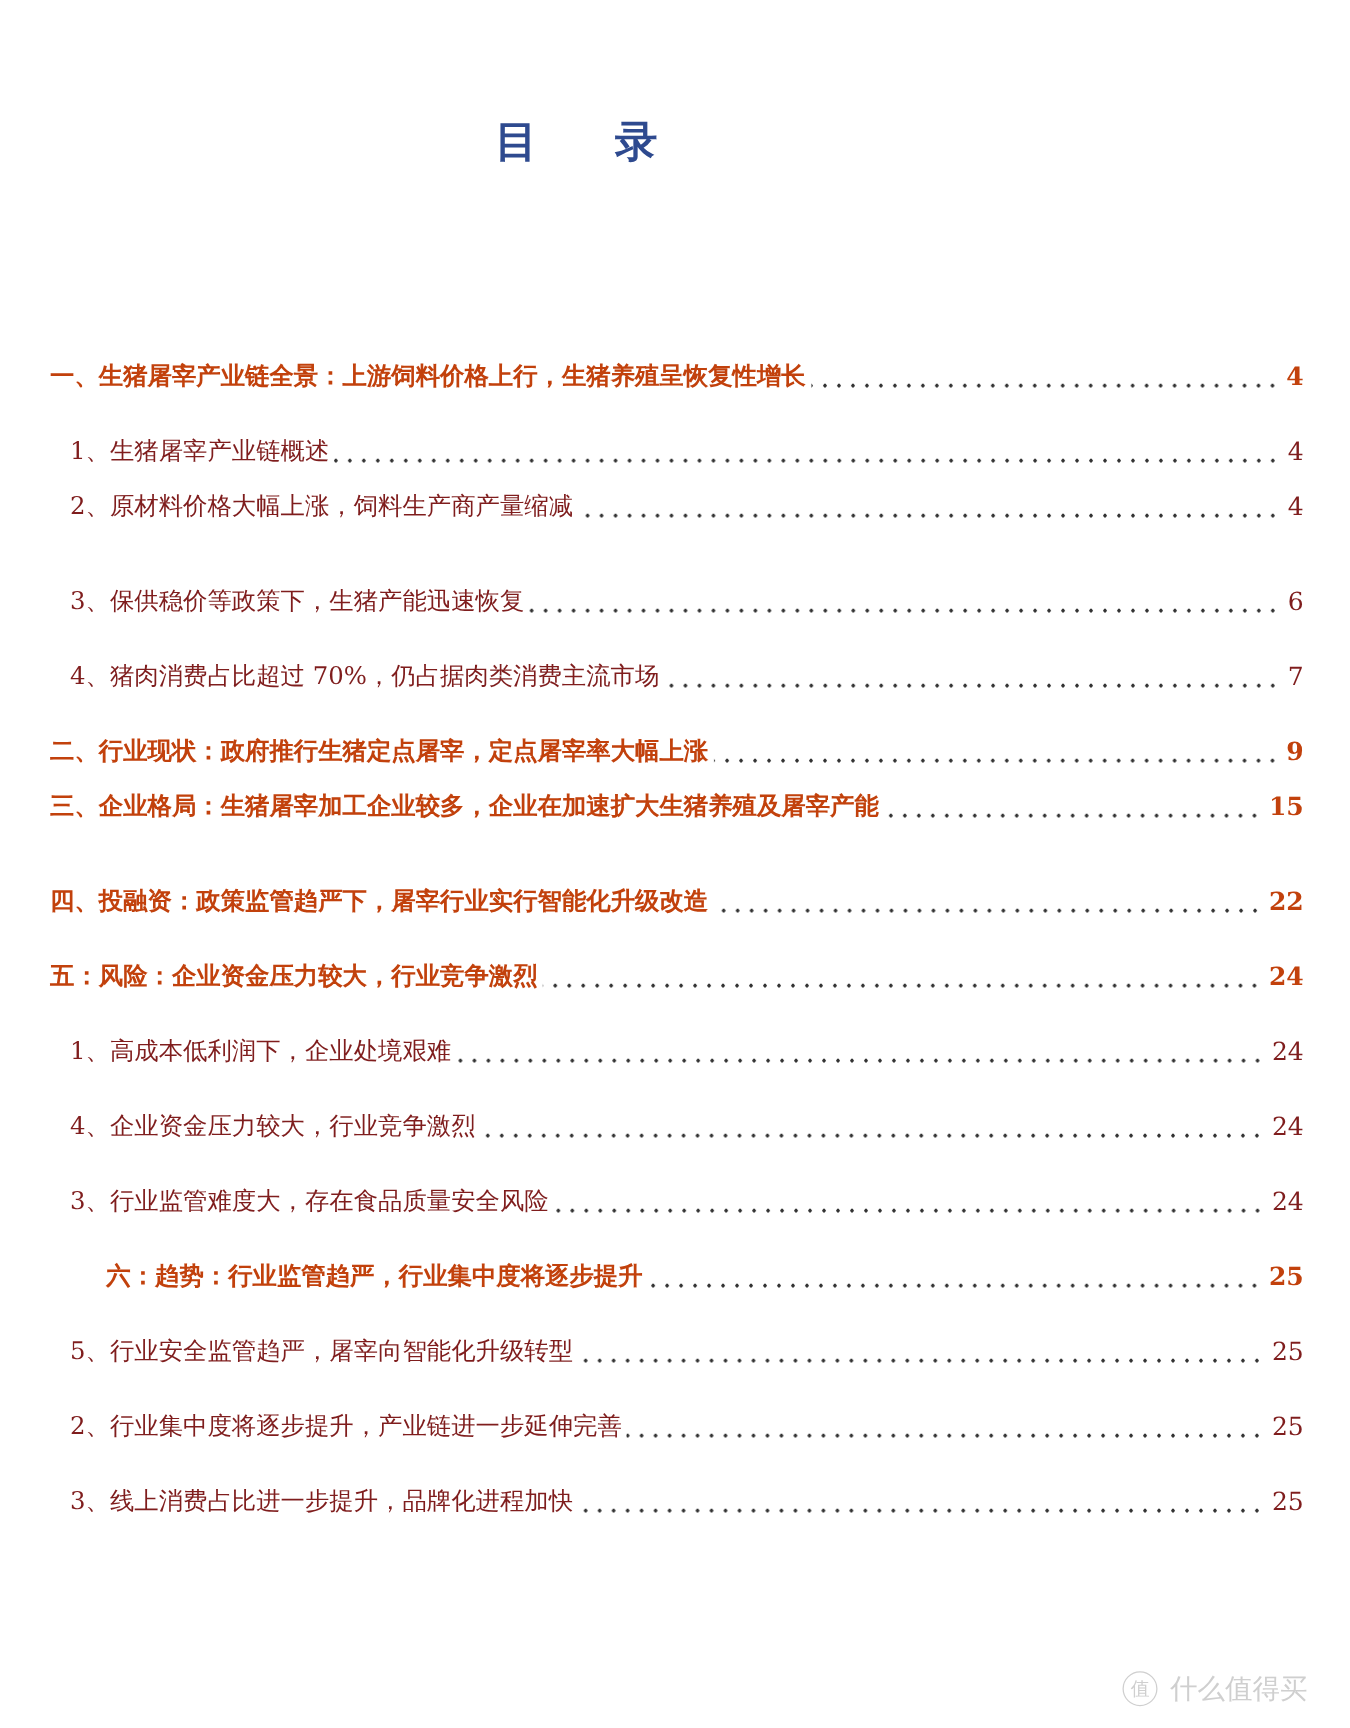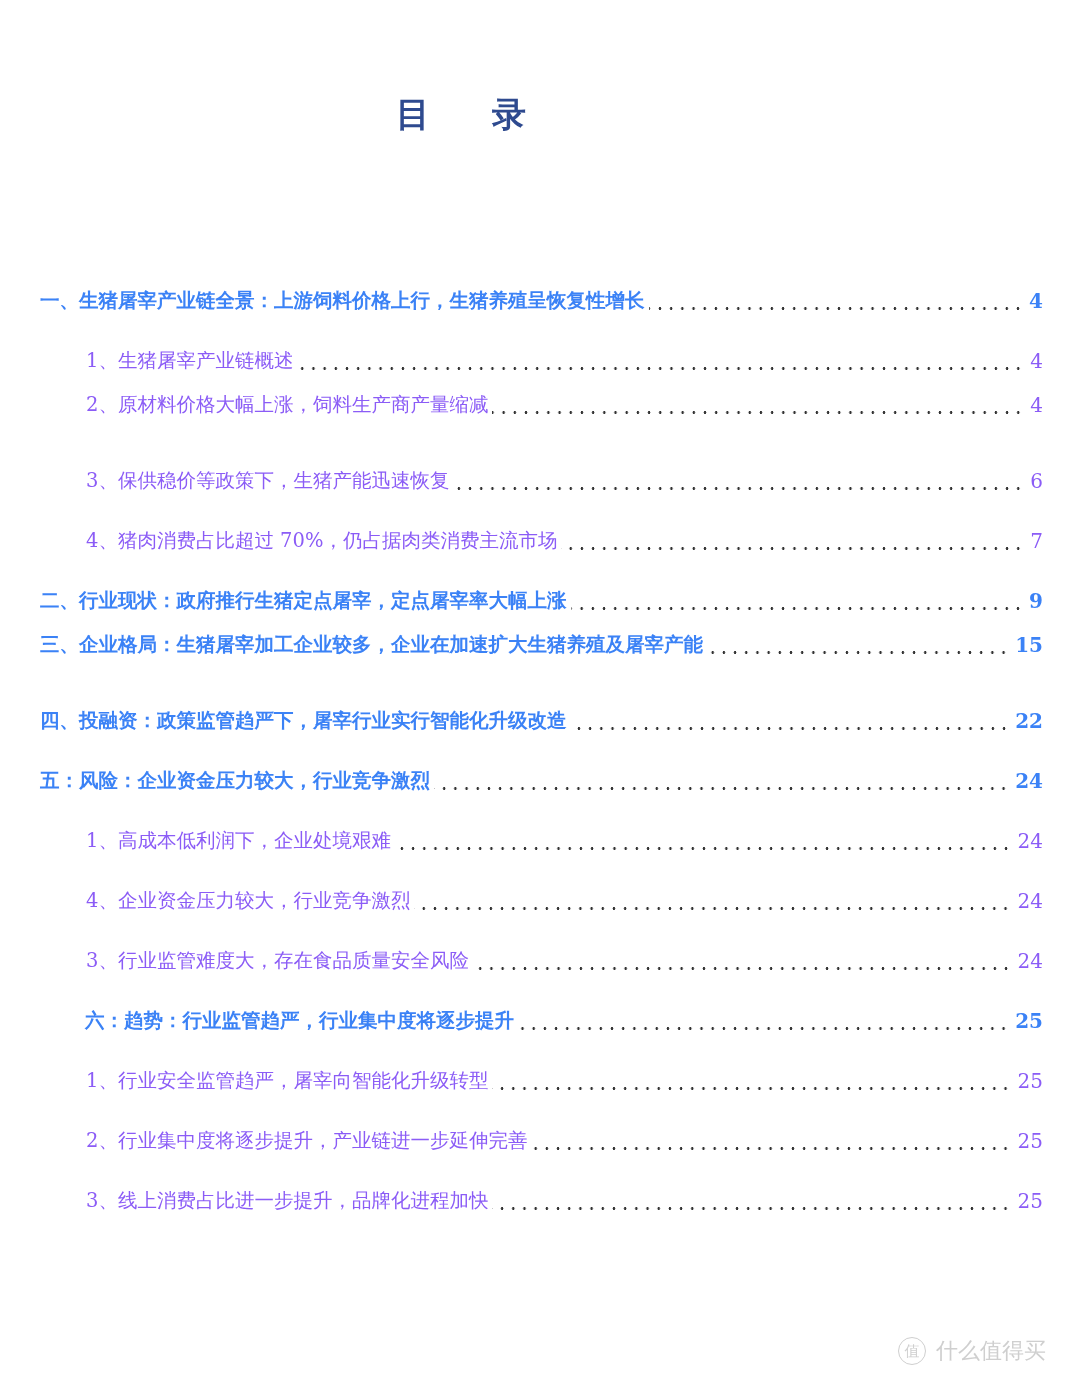--- a/index.html
+++ b/index.html
@@ -46,26 +46,26 @@
       align-items: center;
       right: 37px;
       font-size: 19.5px;
       line-height: 42px;
       white-space: nowrap;
     }
     .toc-row.level-1 {
       padding-left: 40px;
       font-family: "DejaVu Sans", "Liberation Sans", sans-serif;
       font-weight: bold;
-      color: #3b82f6;
+      color: #c2410c;
     }
     .toc-row.level-2 {
-      padding-left: 86px;
+      padding-left: 56px;
       font-family: "DejaVu Serif", "Liberation Serif", serif;
-      color: #8b5cf6;
+      color: #7f1d1d;
     }
     .toc-row .label {
       flex: 0 0 auto;
     }
     .toc-row .leader {
       flex: 1 1 auto;
       overflow: hidden;
       margin: 0 6px 0 4px;
       height: 42px;
       position: relative;
@@ -178,21 +178,21 @@
       <span class="label">3、行业监管难度大，存在食品质量安全风险</span>
       <span class="leader"></span>
       <span class="page">24</span>
     </div>
     <div class="toc-row level-1" style="top: 720px; margin-left: 45px;">
       <span class="label">六：趋势：行业监管趋严，行业集中度将逐步提升</span>
       <span class="leader"></span>
       <span class="page">25</span>
     </div>
     <div class="toc-row level-2" style="top: 780px;">
-      <span class="label">1、行业安全监管趋严，屠宰向智能化升级转型</span>
+      <span class="label">5、行业安全监管趋严，屠宰向智能化升级转型</span>
       <span class="leader"></span>
       <span class="page">25</span>
     </div>
     <div class="toc-row level-2" style="top: 840px;">
       <span class="label">2、行业集中度将逐步提升，产业链进一步延伸完善</span>
       <span class="leader"></span>
       <span class="page">25</span>
     </div>
     <div class="toc-row level-2" style="top: 900px;">
       <span class="label">3、线上消费占比进一步提升，品牌化进程加快</span>

